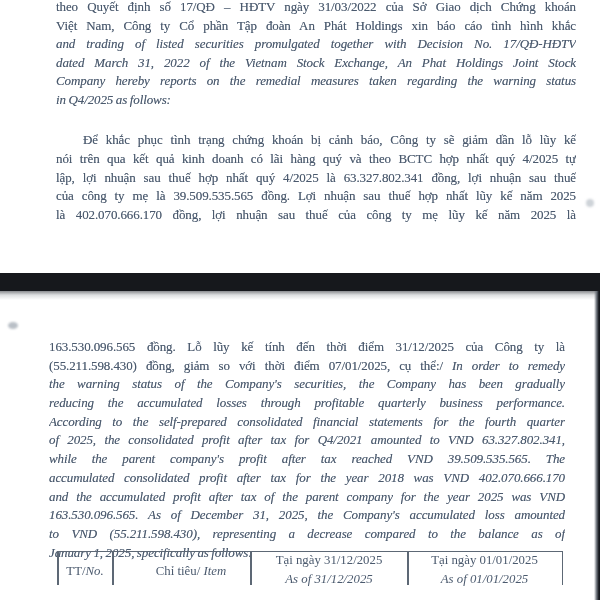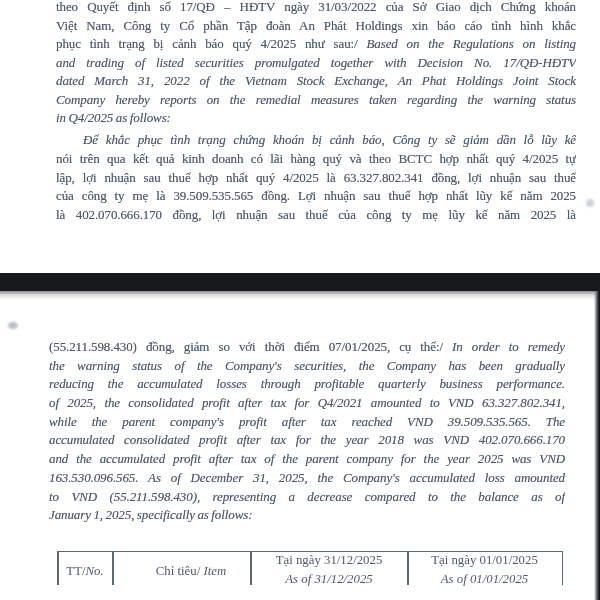--- a/index.html
+++ b/index.html
@@ -20,21 +20,21 @@
   .textblock{position:absolute;font-size:13px;letter-spacing:-0.1px;word-spacing:-0.6px;
     text-shadow:0 0 .4px rgba(70,88,110,.55);}
   .p1a{left:56px;top:-2px;width:520px;line-height:18.5px;}
   .p1b{left:56px;top:131px;width:520px;line-height:18.75px;}
   .p2a{left:49px;top:47px;width:516px;line-height:18.7px;}
   .tline{text-align:justify;text-align-last:justify;overflow:hidden;}
   .p1a .tline{height:18.5px;}
   .p1b .tline{height:18.75px;}
   .p2a .tline{height:18.7px;}
   .tline.last{text-align-last:left;}
-  .tline.ind{text-indent:27px;font-style:italic;}
+  .tline.ind{text-indent:27px;}
   .it{font-style:italic;}
 
   .vtable{position:absolute;left:57px;top:260px;width:506px;height:33px;
     border-top:1.6px solid var(--tb,#5d6875);font-size:12.8px;}
   .vl{position:absolute;top:0;width:1.5px;height:33px;background:var(--tb,#5d6875);}
   .vl1{left:0;}.vl2{left:55px;}.vl3{left:193px;}.vl4{left:350px;}.vl5{left:504.5px;}
   .cell{position:absolute;text-align:center;}
   .c1{left:1px;top:11px;width:54px;line-height:16px;}
   .c2{left:56px;top:11px;width:156px;line-height:16px;}
   .c3{left:194px;top:0;width:156px;}
@@ -48,21 +48,20 @@
 </style>
 </head>
 <body>
 
 <div class="stage">
 
   <section class="page page1">
     <div class="textblock p1a">
         <div class="tline">theo Quyết định số 17/QĐ – HĐTV ngày 31/03/2022 của Sở Giao dịch Chứng khoán</div>
         <div class="tline">Việt Nam, Công ty Cổ phần Tập đoàn An Phát Holdings xin báo cáo tình hình khắc</div>
-        <div class="tline"><span>phục tình trạng bị cảnh báo quý 4/2025 như sau:/ </span><span class="it">Based on the Regulations on listing</span></div>
         <div class="tline it">and trading of listed securities promulgated together with Decision No. 17/QĐ-HĐTV</div>
         <div class="tline it">dated March 31, 2022 of the Vietnam Stock Exchange, An Phat Holdings Joint Stock</div>
         <div class="tline it">Company hereby reports on the remedial measures taken regarding the warning status</div>
         <div class="tline it last">in Q4/2025 as follows:</div>
       </div>
     <div class="textblock p1b">
         <div class="tline ind">Để khắc phục tình trạng chứng khoán bị cảnh báo, Công ty sẽ giảm dần lỗ lũy kế</div>
         <div class="tline">nói trên qua kết quả kinh doanh có lãi hàng quý và theo BCTC hợp nhất quý 4/2025 tự</div>
         <div class="tline">lập, lợi nhuận sau thuế hợp nhất quý 4/2025 là 63.327.802.341 đồng, lợi nhuận sau thuế</div>
         <div class="tline">của công ty mẹ là 39.509.535.565 đồng. Lợi nhuận sau thuế hợp nhất lũy kế năm 2025</div>
@@ -71,23 +70,25 @@
     <div class="smudge s1"></div>
   </section>
 
   <div class="separator"></div>
 
   <section class="page page2">
     <div class="pageshadow"></div>
     <div class="smudge s2"></div>
 
     <div class="textblock p2a">
+        <div class="tline">163.530.096.565 đồng. Lỗ lũy kế tính đến thời điểm 31/12/2025 của Công ty là</div>
         <div class="tline"><span>(55.211.598.430) đồng, giảm so với thời điểm 07/01/2025, cụ thể:/ </span><span class="it">In order to remedy</span></div>
         <div class="tline it">the warning status of the Company's securities, the Company has been gradually</div>
         <div class="tline it">reducing the accumulated losses through profitable quarterly business performance.</div>
+        <div class="tline it">According to the self-prepared consolidated financial statements for the fourth quarter</div>
         <div class="tline it">of 2025, the consolidated profit after tax for Q4/2021 amounted to VND 63.327.802.341,</div>
         <div class="tline it">while the parent company's profit after tax reached VND 39.509.535.565. The</div>
         <div class="tline it">accumulated consolidated profit after tax for the year 2018 was VND 402.070.666.170</div>
         <div class="tline it">and the accumulated profit after tax of the parent company for the year 2025 was VND</div>
         <div class="tline it">163.530.096.565. As of December 31, 2025, the Company's accumulated loss amounted</div>
         <div class="tline it">to VND (55.211.598.430), representing a decrease compared to the balance as of</div>
         <div class="tline it last">January 1, 2025, specifically as follows:</div>
       </div>
 
     <div class="vtable">

